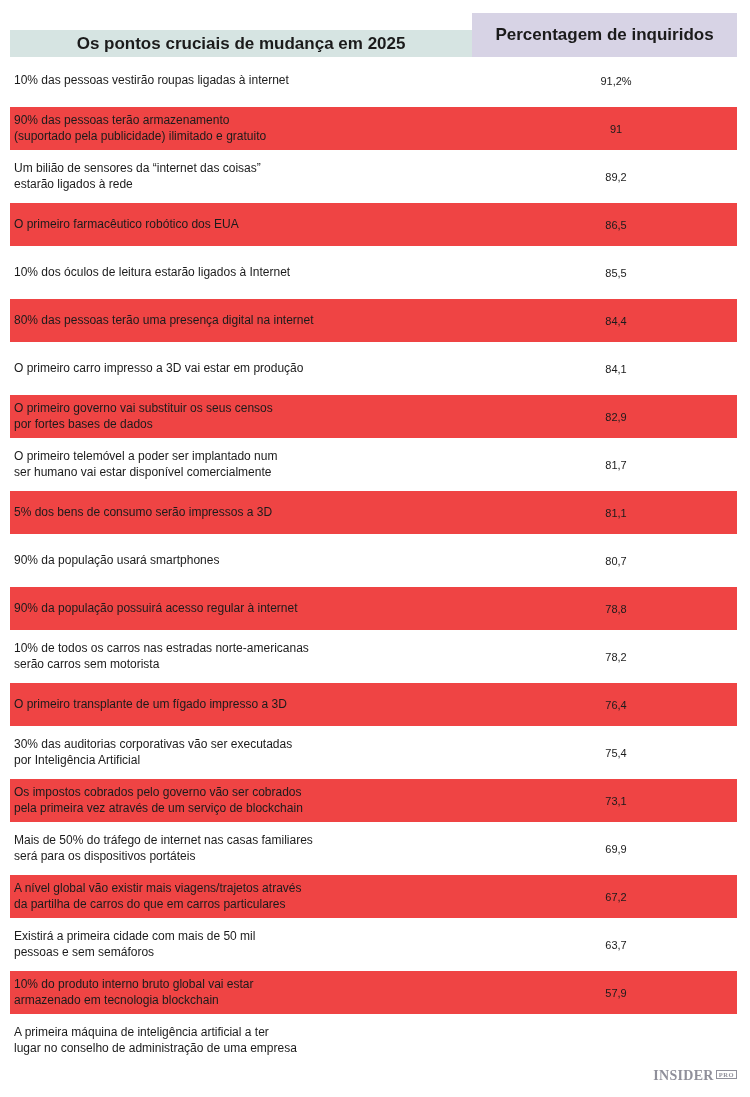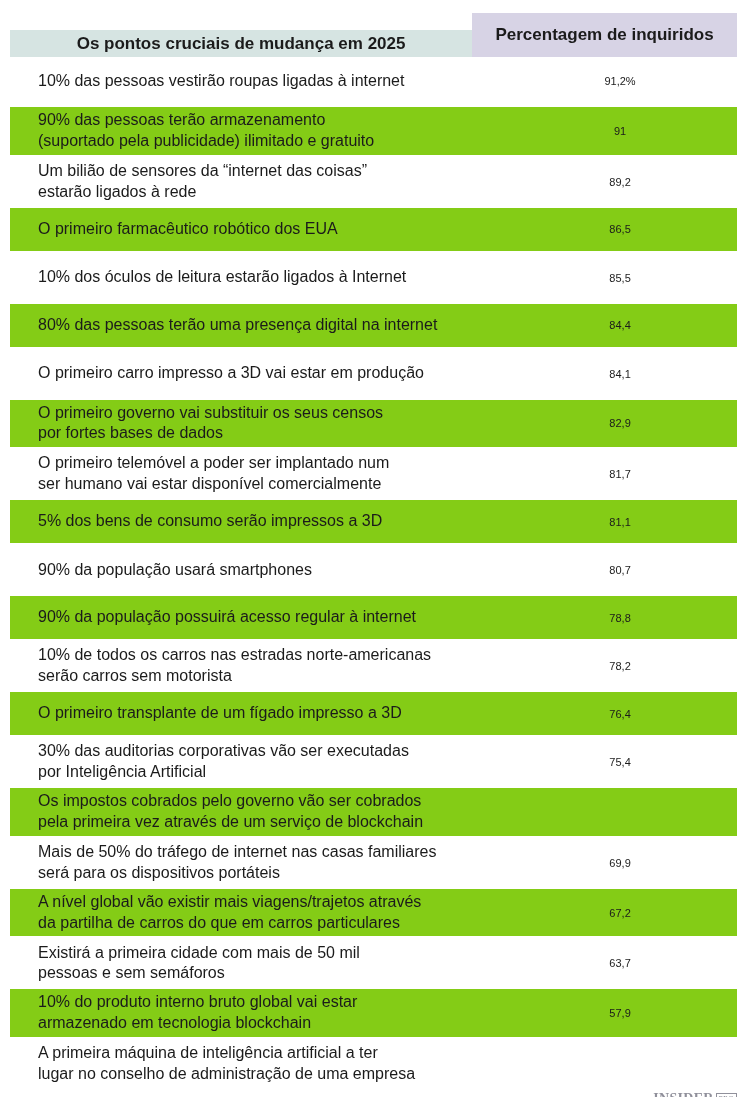--- a/index.html
+++ b/index.html
@@ -39,33 +39,32 @@
     width: 278px;
     background: #d7d3e5;
     text-align: right;
   }
   .row {
     display: flex;
     min-height: 48px;
     background: #ffffff;
   }
   .row.alt {
-    background: #84cc16;
+    background: #ef4444;
     border-top: 2px solid #ffffff;
     border-bottom: 3px solid #ffffff;
   }
   .cell-label {
     width: 485px;
     display: flex;
     align-items: center;
     padding: 3px 8px 3px 4px;
-    font-size: 16px;
+    font-size: 12px;
     line-height: 1.3;
     white-space: pre-line;
-    margin-left: 24px;
   }
   .cell-value {
     width: 242px;
     display: flex;
     align-items: center;
     justify-content: center;
     font-size: 11px;
   }
   .logo-bar {
     width: 727px;
@@ -183,20 +182,21 @@
 
   <div class="row">
     <div class="cell-label">30% das auditorias corporativas vão ser executadas
 por Inteligência Artificial</div>
     <div class="cell-value">75,4</div>
   </div>
 
   <div class="row alt">
     <div class="cell-label">Os impostos cobrados pelo governo vão ser cobrados
 pela primeira vez através de um serviço de blockchain</div>
+    <div class="cell-value">73,1</div>
   </div>
 
   <div class="row">
     <div class="cell-label">Mais de 50% do tráfego de internet nas casas familiares
 será para os dispositivos portáteis</div>
     <div class="cell-value">69,9</div>
   </div>
 
   <div class="row alt">
     <div class="cell-label">A nível global vão existir mais viagens/trajetos através

